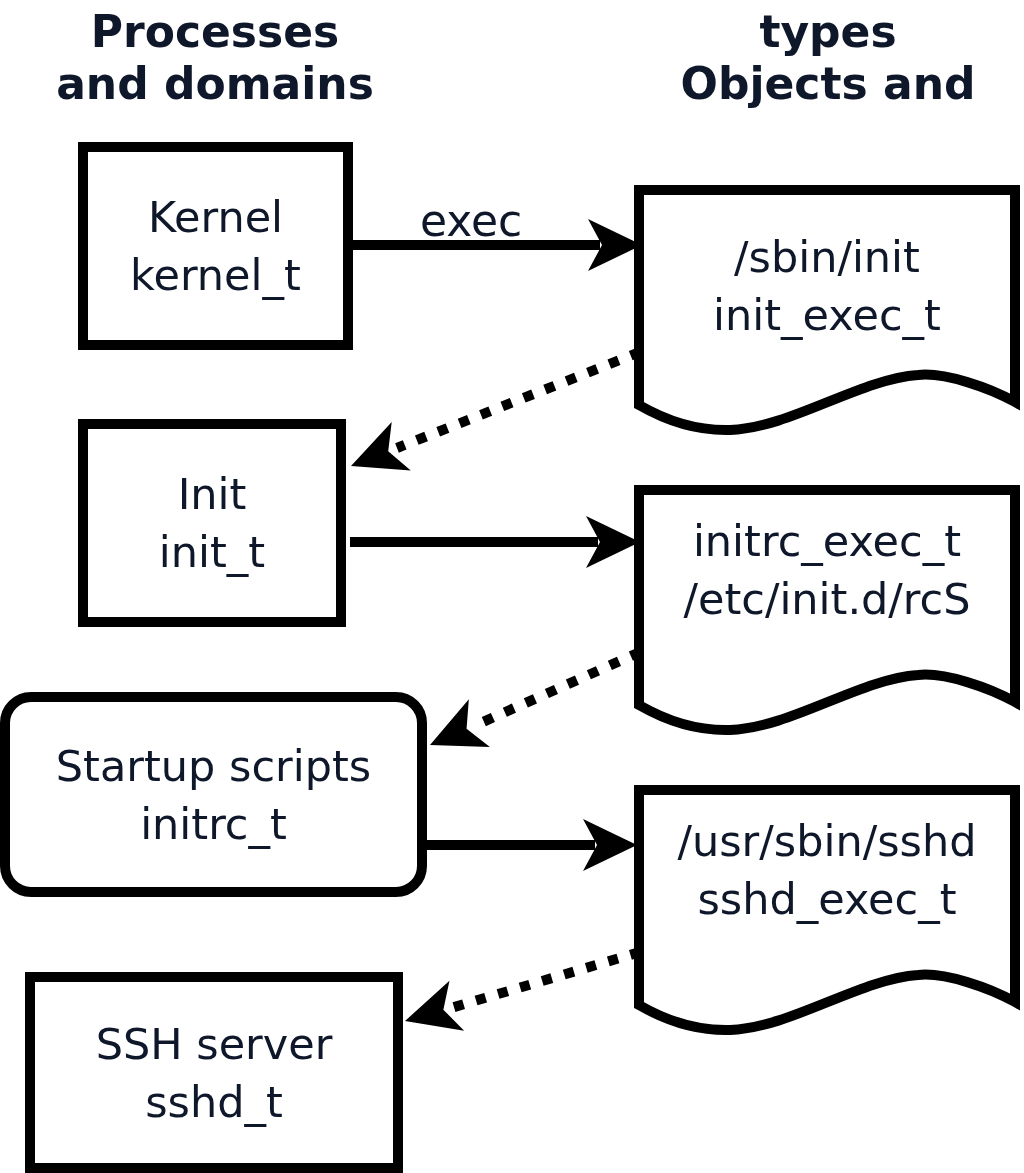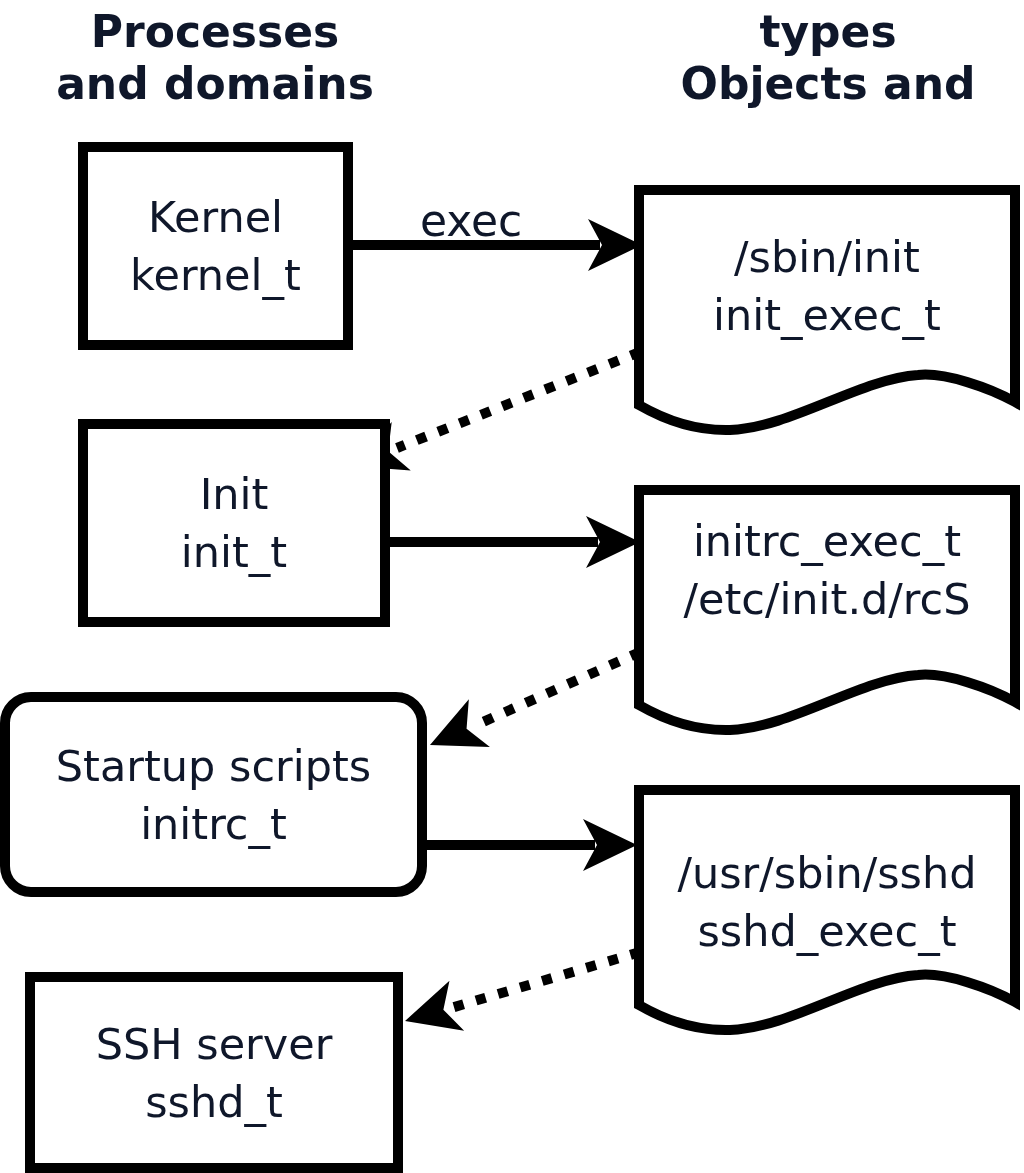--- a/index.html
+++ b/index.html
@@ -32,34 +32,34 @@
     box-sizing:border-box;
     border:10px solid #000;
     background:#ffffff;
     display:flex; flex-direction:column;
     justify-content:center; align-items:center;
     text-align:center;
     font-size:43px; line-height:58px;
     white-space:nowrap;
   }
   .pbox-kernel { left:78px; top:142px; width:275px; height:208px; }
-  .pbox-init   { left:78px; top:419px; width:312px; height:208px; }
+  .pbox-init   { left:78px; top:419px; width:268px; height:208px; }
   .pbox-initrc { left:0px;  top:692px; width:427px; height:205px;border-radius:31px; }
   .pbox-sshd   { left:25px; top:972px; width:378px; height:201px; }
 
   .dlabel {
     position:absolute; z-index:2;
     left:639px; width:376px;
     text-align:center;
     font-size:43px; line-height:58px;
     white-space:nowrap;
   }
   .dlabel-1 { top:212px;margin-top:16px; }
   .dlabel-2 { top:512px; }
-  .dlabel-3 { top:812px;margin-top:32px; }
+  .dlabel-3 { top:812px; }
 
   .exec-label {
     position:absolute; z-index:2;
     left:420px; top:172px; width:155px;
     text-align:left;
     font-size:44px; line-height:50px;
     white-space:nowrap;
     margin-top:24px;
   }
 </style>

